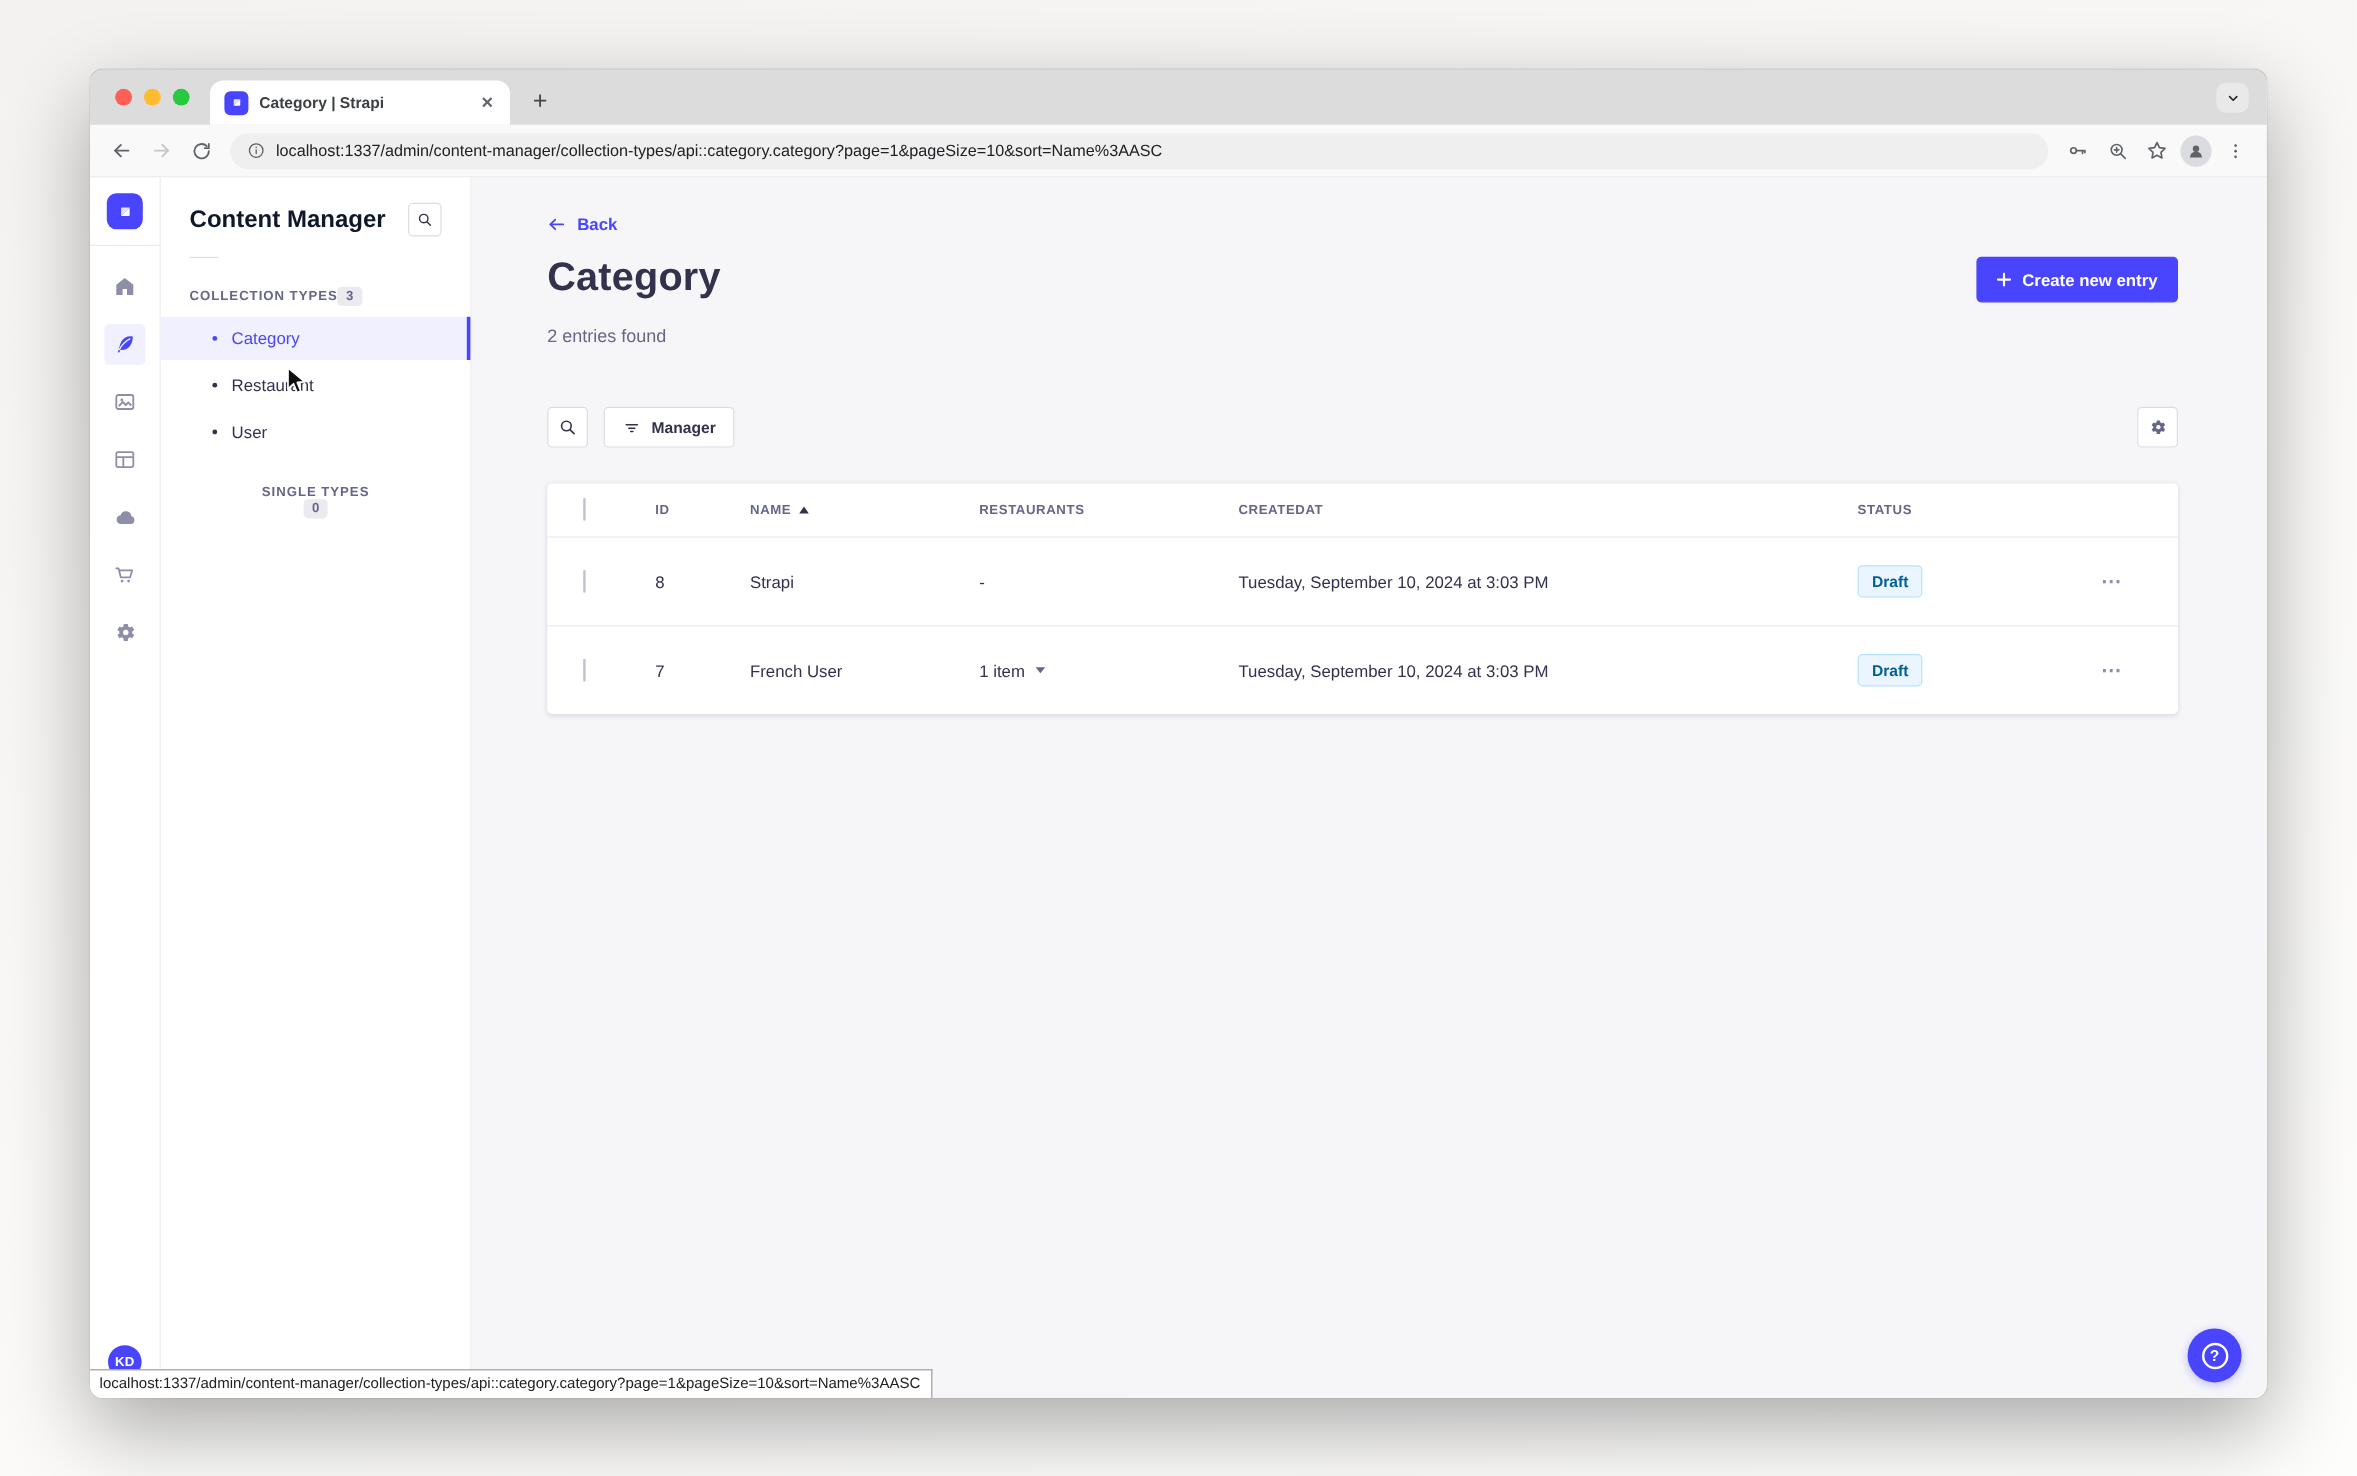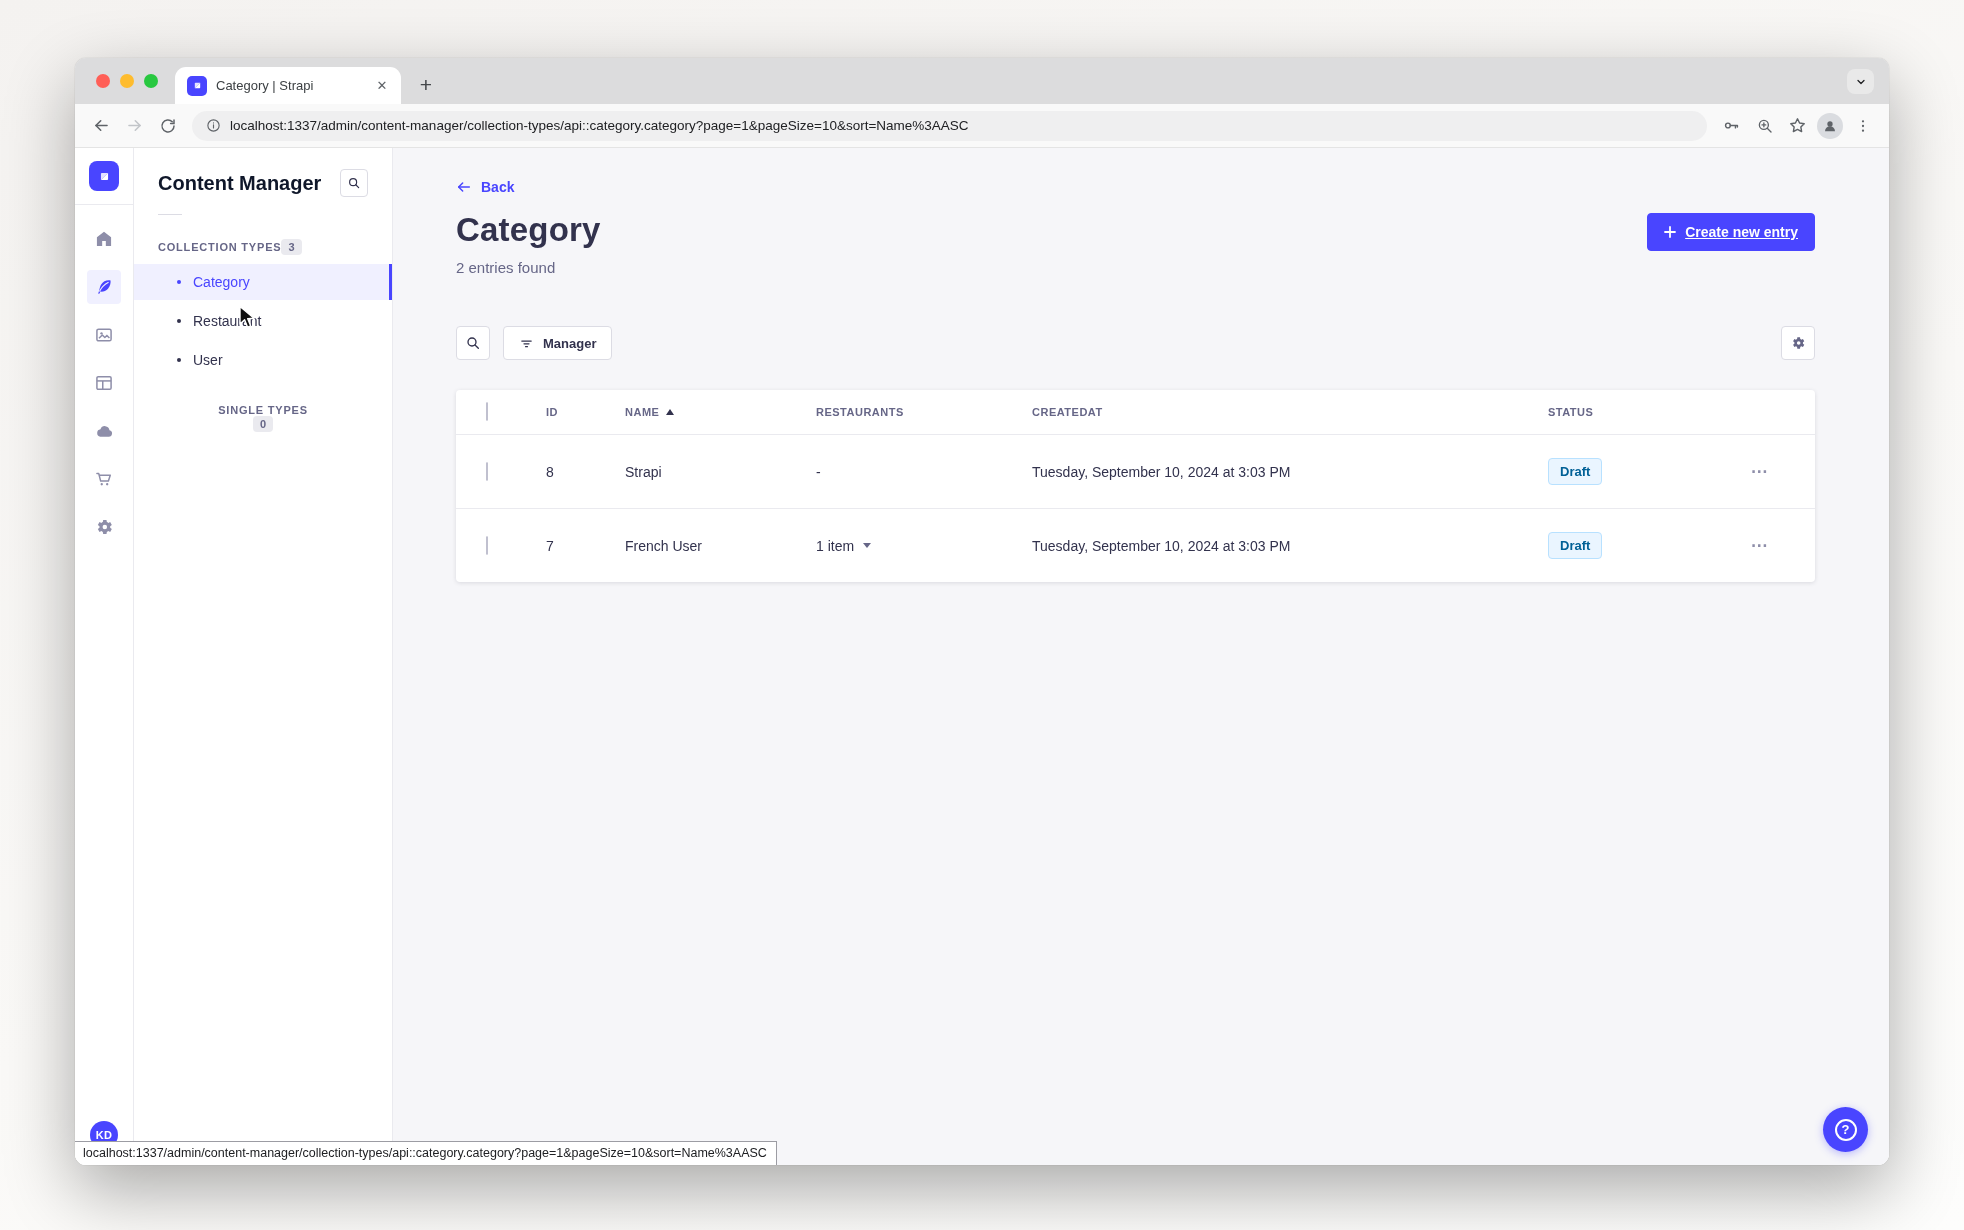--- a/index.html
+++ b/index.html
@@ -13,22 +13,22 @@
     position:absolute; left:75px; top:58px; width:1814px; height:1107px;
     border-radius:11px; background:#fff; overflow:hidden;
     box-shadow:0 25px 70px rgba(0,0,0,.33), 0 0 1px rgba(0,0,0,.35);
     display:flex; flex-direction:column;
   }
   
   .tabstrip { height:46px; background:#DCDCDD; position:relative; display:flex; align-items:flex-end; flex-shrink:0; }
   .traffic { position:absolute; left:21px; top:16px; display:flex; gap:10px; }
   .light { width:14px; height:14px; border-radius:50%; }
   .light.red{background:#FF5F57}.light.yellow{background:#FEBC2E}.light.green{background:#28C840}
-  .tab { margin-left:100px; width:226px; height:37px; background:#FFFFFF; border-radius:11px 11px 0 0;
-         display:flex; align-items:center; padding:0 10px 0 12px; gap:9px; }
+  .tab { margin-left:100px; width:250px; height:37px; background:#FFFFFF; border-radius:11px 11px 0 0;
+         display:flex; align-items:center; padding:0 10px 0 12px; gap:9px;font-weight:bold; }
   .tab-favicon { width:20px; height:20px; border-radius:5px; background:#4945FF; display:flex; align-items:center; justify-content:center; flex-shrink:0;}
   .tab-title { font-size:13px; color:#3C4043; flex:1; white-space:nowrap; overflow:hidden; }
   .tab-close { color:#5F6368; font-size:13px; width:18px; height:18px; display:flex; align-items:center; justify-content:center; border-radius:4px; }
   .newtab { width:30px; height:30px; margin:0 0 4px 10px; display:flex; align-items:center; justify-content:center; color:#44474A; font-size:21px; font-weight:400;}
   .tab-chevron { position:absolute; right:15px; top:11px; width:27px; height:25px; border-radius:8px; background:#E9E9E9;
                  display:flex; align-items:center; justify-content:center; color:#202124; }
   .toolbar { height:44px; background:#F9F9F9; border-bottom:1px solid #E4E4E4; display:flex; align-items:center; padding:0 10px; flex-shrink:0; }
   .nav-icon { width:33px; height:33px; display:flex; align-items:center; justify-content:center; color:#5F6368; flex-shrink:0;}
   .nav-icon.disabled { color:#C2C5C9; }
   .urlbar { flex:1; height:30px; background:#EFEFF0; border-radius:15px; margin:0 8px; display:flex; align-items:center; gap:9px; padding:0 14px; min-width:0; }
@@ -56,22 +56,22 @@
   .subnav-item { height:36px; margin-bottom:3px; display:flex; align-items:center; gap:12px; padding-left:43px; font-size:14px; color:#32324D; position:relative; cursor:default;}
   .bullet { width:4px; height:4px; border-radius:50%; background:#32324D; flex-shrink:0;}
   .subnav-item.active { background:#F0F0FF; color:#4945FF; }
   .subnav-item.active .bullet { background:#4945FF; }
   .subnav-item.active::after { content:''; position:absolute; right:0; top:0; bottom:0; width:3px; background:#4945FF; }
   .main { flex:1; background:#F6F6F9; padding:31px 74px 0 63px; min-width:0; position:relative;}
   .back-row { display:inline-flex; align-items:center; gap:9px; color:#4945FF; font-size:14px; font-weight:600; }
   .title-row { display:flex; justify-content:space-between; align-items:flex-start; margin-top:14px; }
   .page-title { font-size:33px; font-weight:700; color:#32324D; line-height:1; letter-spacing:.2px;}
   .create-btn { display:flex; align-items:center; gap:9px; background:#4945FF; border:1px solid #4945FF; color:#fff;
-                font-size:14px; font-weight:600; height:38px; padding:0 16px; border-radius:4px;text-decoration:underline; }
-  .subtitle { margin-top:8px; font-size:15px; color:#666687; }
+                font-size:14px; font-weight:600; height:38px; padding:0 16px; border-radius:4px; }
+  .subtitle { margin-top:20px; font-size:15px; color:#666687; }
   .filter-row { margin-top:50px; display:flex; align-items:center; gap:13px; }
   .icon-btn { width:34px; height:34px; background:#fff; border:1px solid #DCDCE4; border-radius:4px; display:flex; align-items:center; justify-content:center; color:#32324D; }
   .filters-btn { height:34px; padding:0 15px; display:flex; align-items:center; gap:9px; background:#fff; border:1px solid #DCDCE4;
                  border-radius:4px; font-size:13px; font-weight:600; color:#32324D; }
   .gear-btn { margin-left:auto; color:#666687; }
   .table-card { margin-top:30px; background:#fff; border-radius:4px; box-shadow:0 1px 4px rgba(33,33,52,.13); }
   .t-grid { display:grid; grid-template-columns:90px 79px 191px 216px 516px 190px 1fr; align-items:center; }
   .t-head { height:44px; }
   .t-row { height:74px; border-top:1px solid #EAEAEF; }
   .cell-check { padding-left:30px; }

